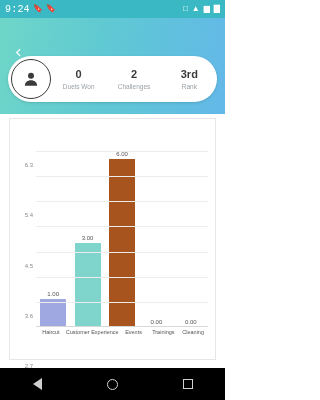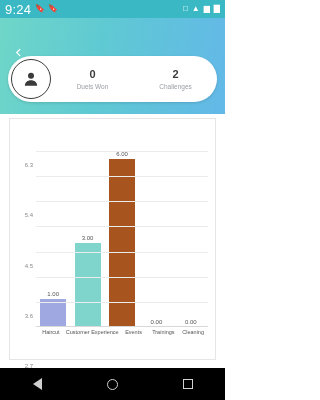--- a/index.html
+++ b/index.html
@@ -19,21 +19,21 @@
   
   .statusbar {
     position: absolute; top: 0; left: 0;
     width: 225px; height: 18px;
     background: #3ab9c4;
     display: flex; align-items: center;
     padding: 0 5px;
     color: #ffffff;
     font-size: 8px;
   }
-  .statusbar .clock { font-size: 13px; letter-spacing: 0.2px; }
+  .statusbar .clock { font-size: 10px; letter-spacing: 0.2px; font-family: Liberation Mono, monospace; }
   .statusbar .sb-left-icons { display: flex; align-items: center; gap: 3px; margin-left: 4px; }
   .statusbar .spacer { flex: 1; }
   .statusbar .sb-right-icons { display: flex; align-items: center; gap: 4px; }
   .sb-ico { display: inline-block; line-height: 1; font-size: 8px; color: #ffffff; }
 
   
   .header {
     position: absolute; top: 18px; left: 0;
     width: 225px; height: 96px;
     background: linear-gradient(100deg, #6fd6c8 0%, #5fc9d3 45%, #63b8e8 100%);
@@ -218,20 +218,24 @@
     </div>
     <div class="stats-row">
       <div class="stat">
         <div class="stat-value">0</div>
         <div class="stat-label">Duels Won</div>
       </div>
       <div class="stat">
         <div class="stat-value">2</div>
         <div class="stat-label">Challenges</div>
       </div>
+      <div class="stat">
+        <div class="stat-value">3rd</div>
+        <div class="stat-label">Rank</div>
+      </div>
     </div>
   </div>
 
   <div class="chart-panel">
     <div class="plot" id="plot">
       <div class="bars" id="bars">
           <div class="bar-slot">
             <div class="bar-val" style="bottom: 29.9412px;">1.00</div>
             <div class="bar" style="height: 27.9412px; background: rgb(159, 168, 224);"></div>
           </div>

